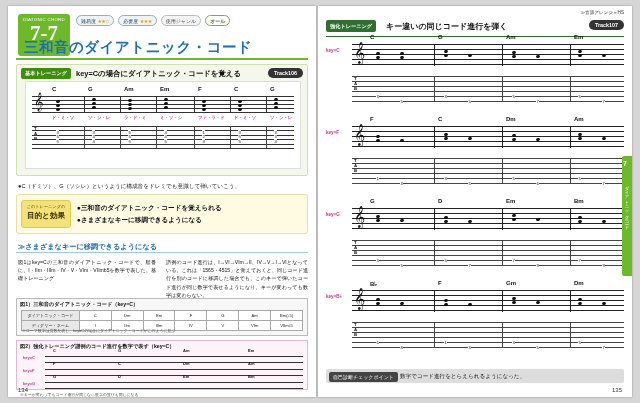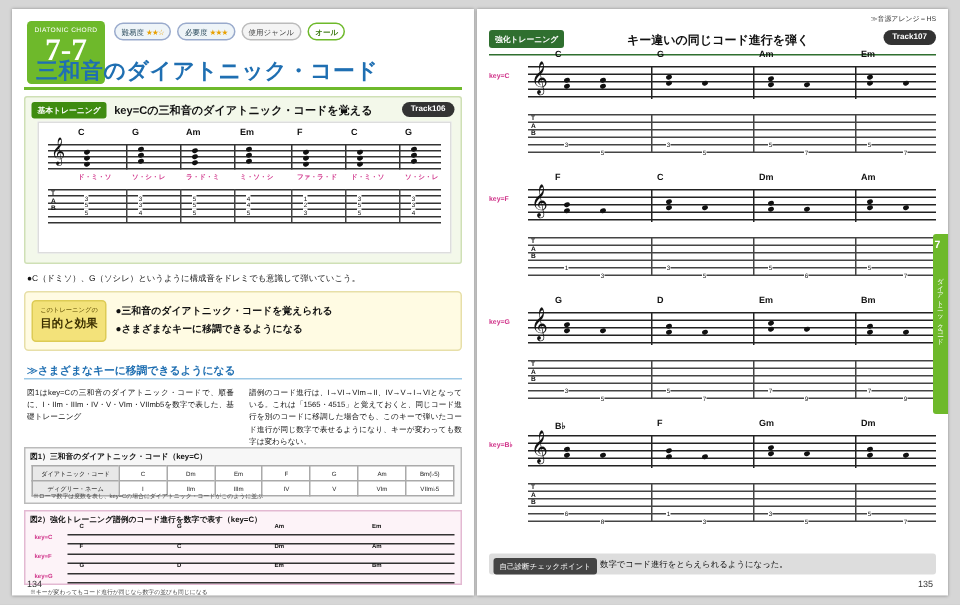--- a/index.html
+++ b/index.html
@@ -149,21 +149,21 @@
   .rp-top { position:absolute; right:8px; top:4px; font-size:4.6px; color:#333; }
   .strong-head {
     position:absolute; left:8px; top:14px; width:298px; height:14px;
   }
   .tag-dark {
     position:absolute; left:0; top:0;
     background:#2f6f2f; color:#fff; font-size:5.2px; font-weight:bold;
     padding:2.5px 4px; border-radius:2px;
   }
   .strong-title {
-    position:absolute; left:60px; top:1px; font-size:8px; font-weight:bold; color:#111;margin-left:32px;
+    position:absolute; left:60px; top:1px; font-size:8px; font-weight:bold; color:#111;
   }
   .track-pill-r {
     position:absolute; right:0; top:0;
     background:#333; color:#fff; font-size:5.4px; font-weight:bold;
     padding:2px 6px; border-radius:8px;
   }
   .rp-rule { position:absolute; left:8px; top:30px; width:298px; height:1px; background:#2f6f2f; }
 
   .sys { position:absolute; left:8px; width:298px; height:72px; }
   .sys .keylab {
@@ -241,21 +241,21 @@
       <span class="chip chip-all">オール</span>
     </div>
 
 
     <div class="lesson-title">三和音のダイアトニック・コード</div>
     <div class="title-rule"></div>
 
     <div class="basic-block">
       <div class="basic-head">
         <span class="tag-green">基本トレーニング</span>
-        <span class="basic-head-text">key=Cの三和音のダイアトニック・コードを覚える</span>
+        <span class="basic-head-text">key=Cの場合にダイアトニック・コードを覚える</span>
       </div>
       <div class="track-pill">Track106</div>
 
       <div class="score">
 
         <div class="mini-staff" style="left:6px;right:6px;top:14px;height:17px;">
           <div class="ln" style="top:0"></div>
             <div class="ln" style="top:4px"></div>
           <div class="ln" style="top:8px"></div>
             <div class="ln" style="top:12px"></div>

